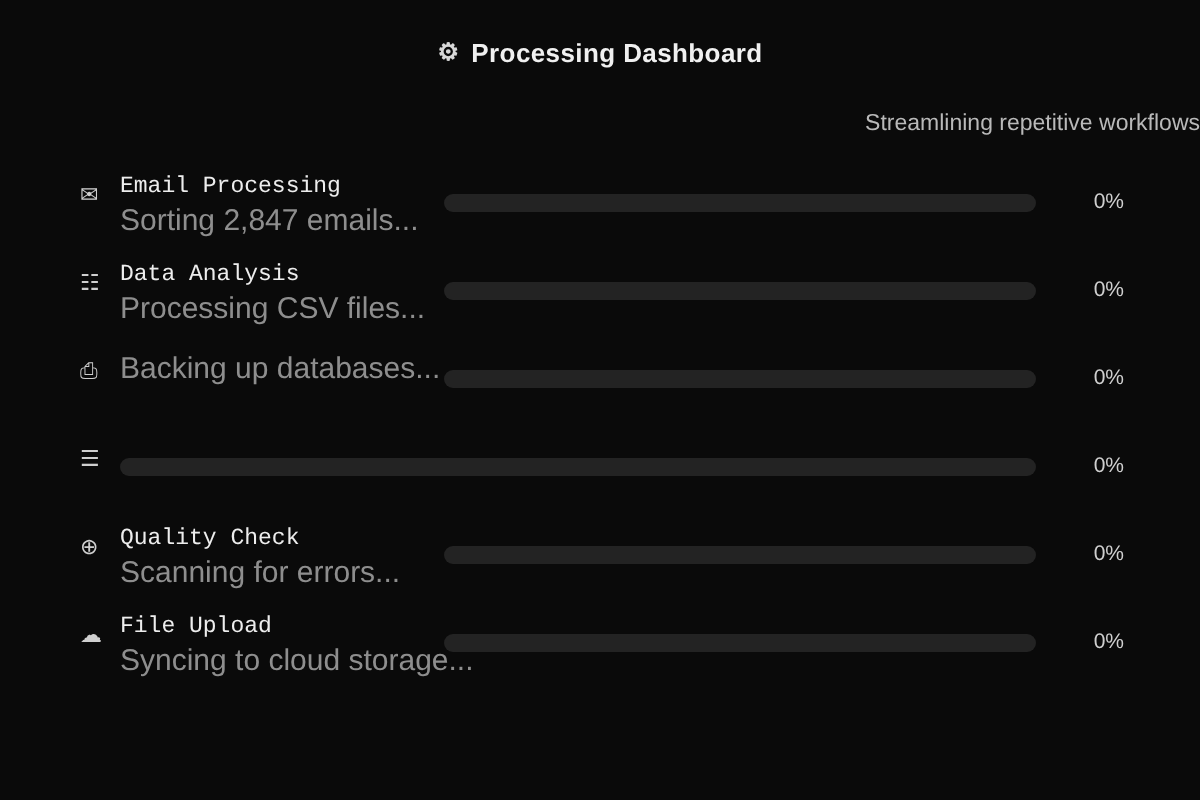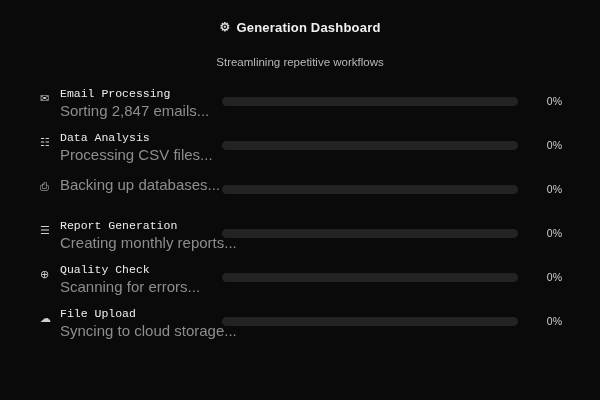--- a/index.html
+++ b/index.html
@@ -34,21 +34,21 @@
     gap: 6px;
     justify-content: center;
   }
   .title-icon {
     font-size: 12px;
     color: #d8d8d8;
     line-height: 1;
   }
   .subtitle {
     margin-top: 21px;
-    text-align: center;
+    text-align: right;
     font-size: 11.5px;
     color: #b9b9b9;
     font-weight: normal;
   }
   .task-list {
     margin-top: 17px;
     padding: 0 38px 0 40px;
   }
   .task-row {
     display: flex;
@@ -115,21 +115,21 @@
   }
 </style>
 </head>
 <body>
 
 <div class="app">
 
   <div class="header">
     <div class="title">
       <span class="title-icon">⚙</span>
-      <span>Generation Dashboard</span>
+      <span>Processing Dashboard</span>
     </div>
     <div class="subtitle">Streamlining repetitive workflows</div>
   </div>
 
   <div class="task-list">
 
     <div class="task-row">
       <div class="task-icon">✉</div>
       <div class="task-text">
         <div class="task-name">Email Processing</div>
@@ -165,24 +165,20 @@
       <div class="bar-wrap">
         <div class="bar-track">
           <div class="bar-fill" style="width: 0%;"></div>
         </div>
         <div class="pct">0%</div>
       </div>
     </div>
 
     <div class="task-row">
       <div class="task-icon">☰</div>
-      <div class="task-text">
-        <div class="task-name">Report Generation</div>
-        <div class="task-status">Creating monthly reports...</div>
-      </div>
       <div class="bar-wrap">
         <div class="bar-track">
           <div class="bar-fill" style="width: 0%;"></div>
         </div>
         <div class="pct">0%</div>
       </div>
     </div>
 
     <div class="task-row">
       <div class="task-icon">⊕</div>

